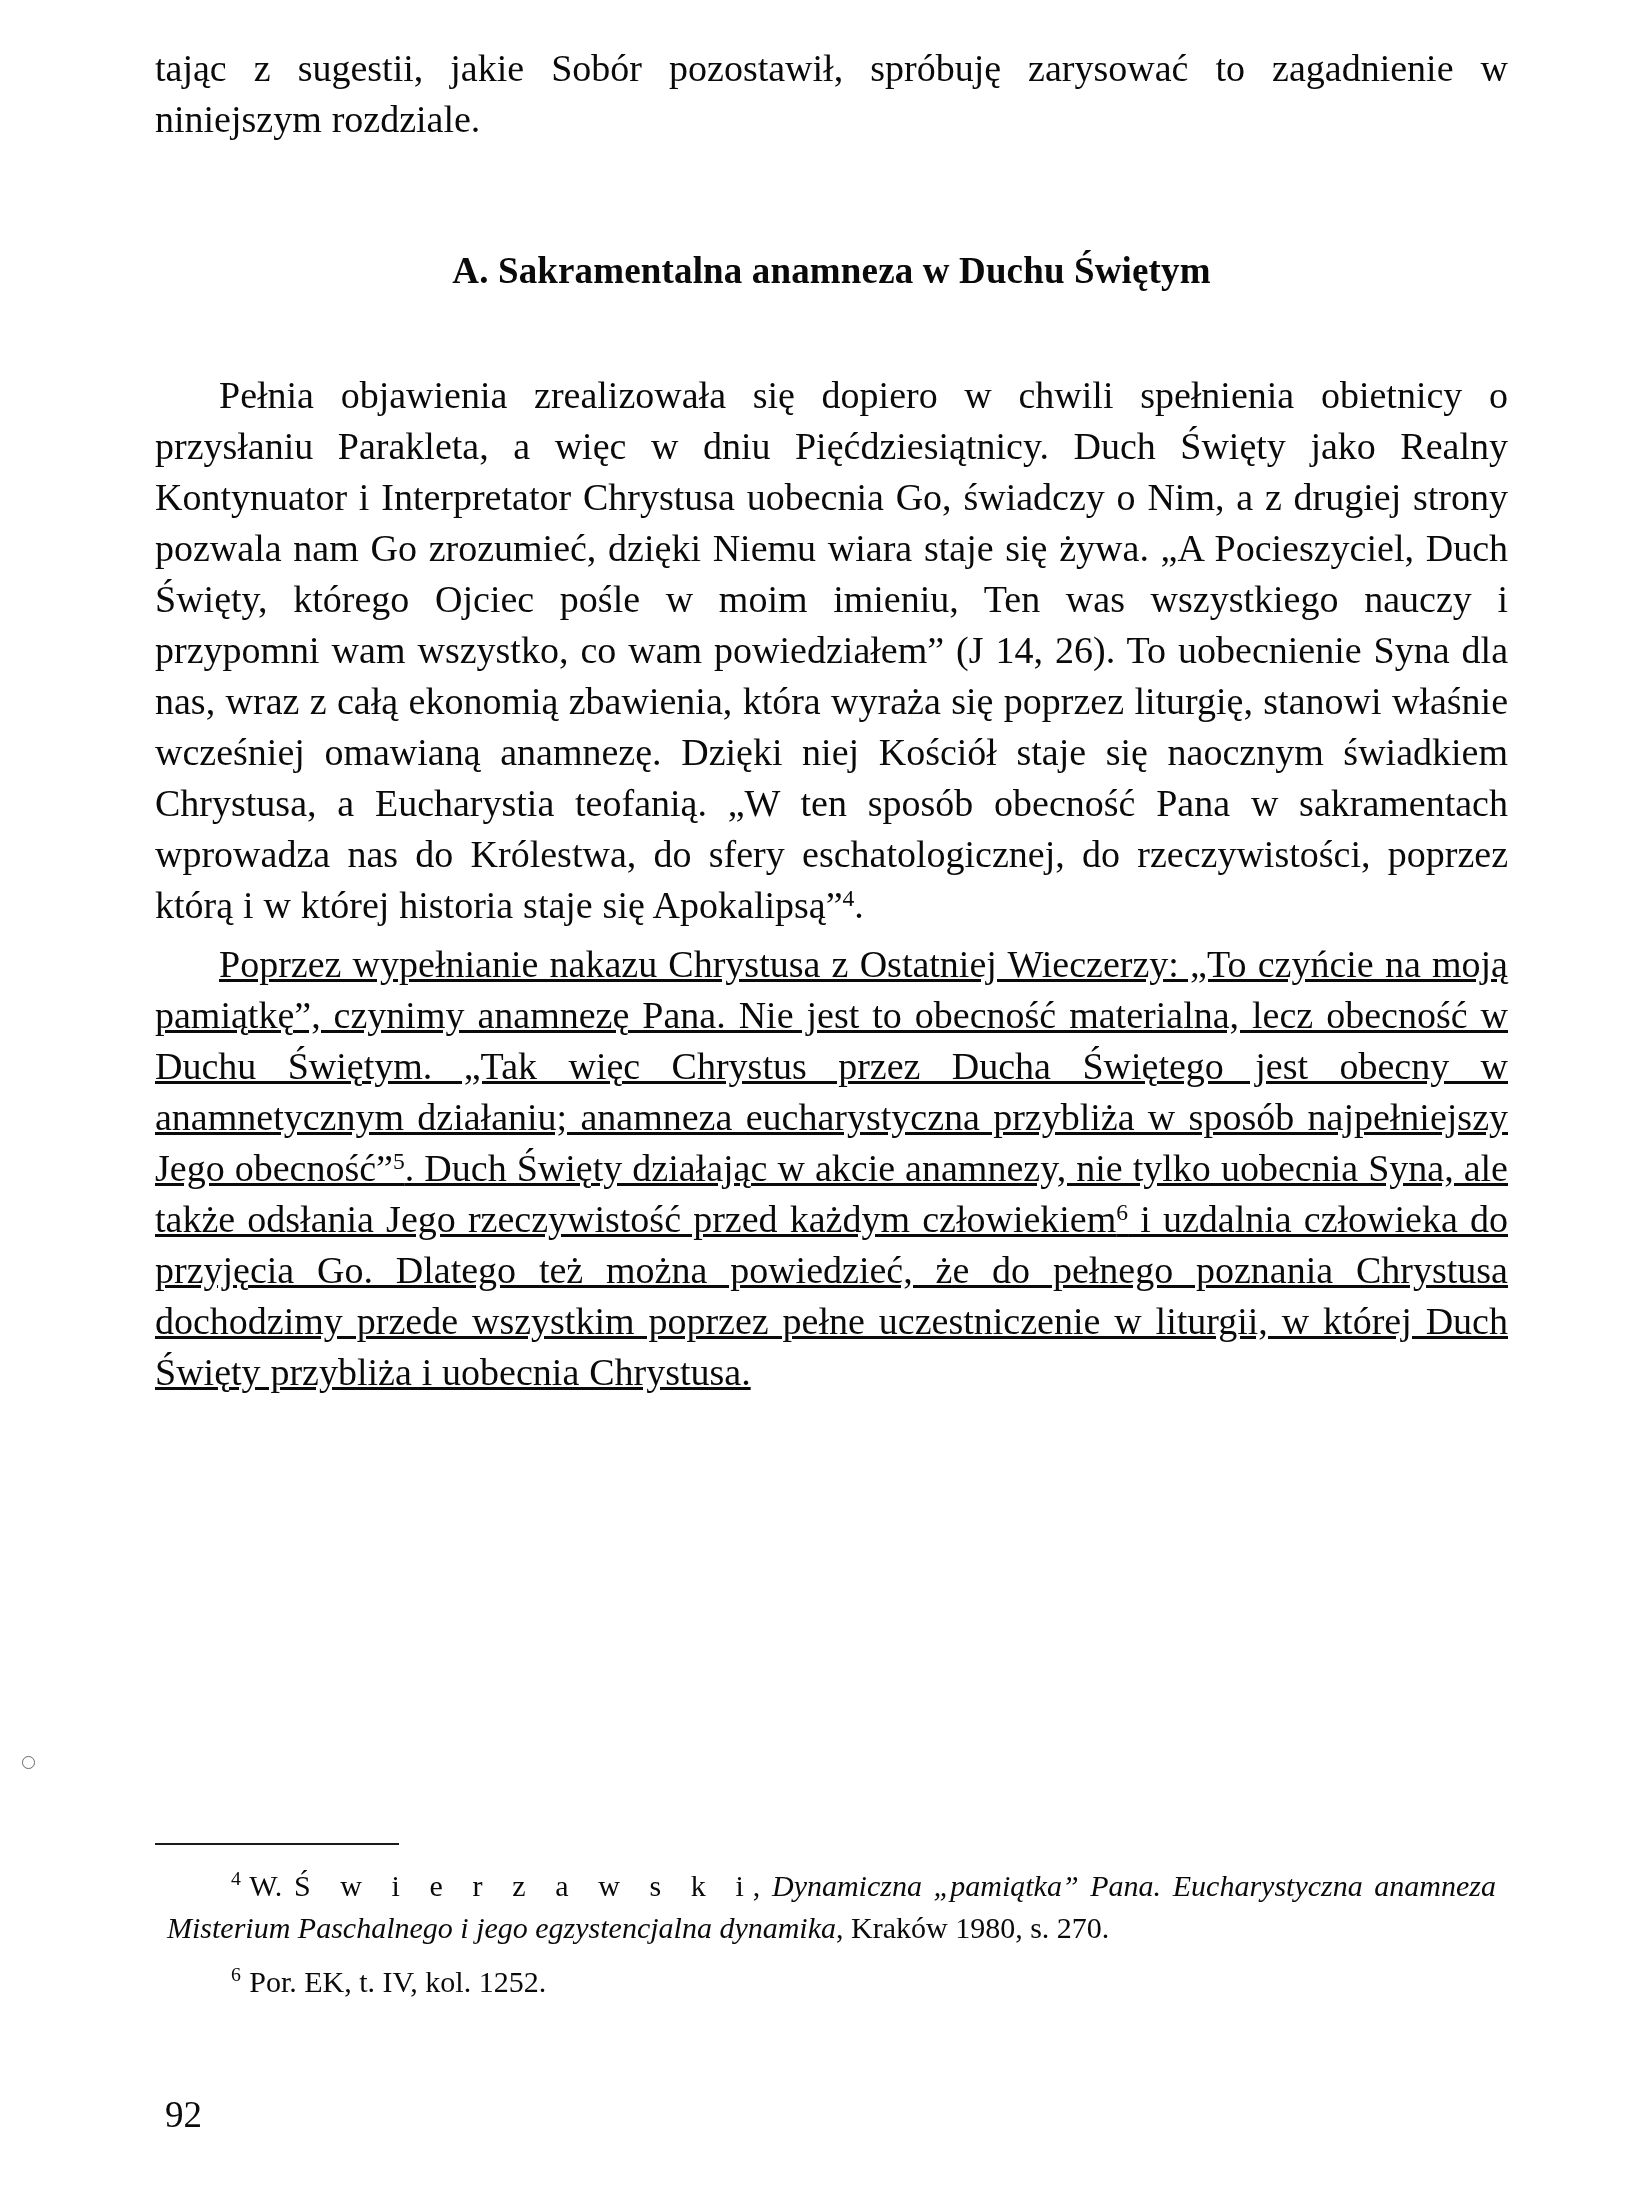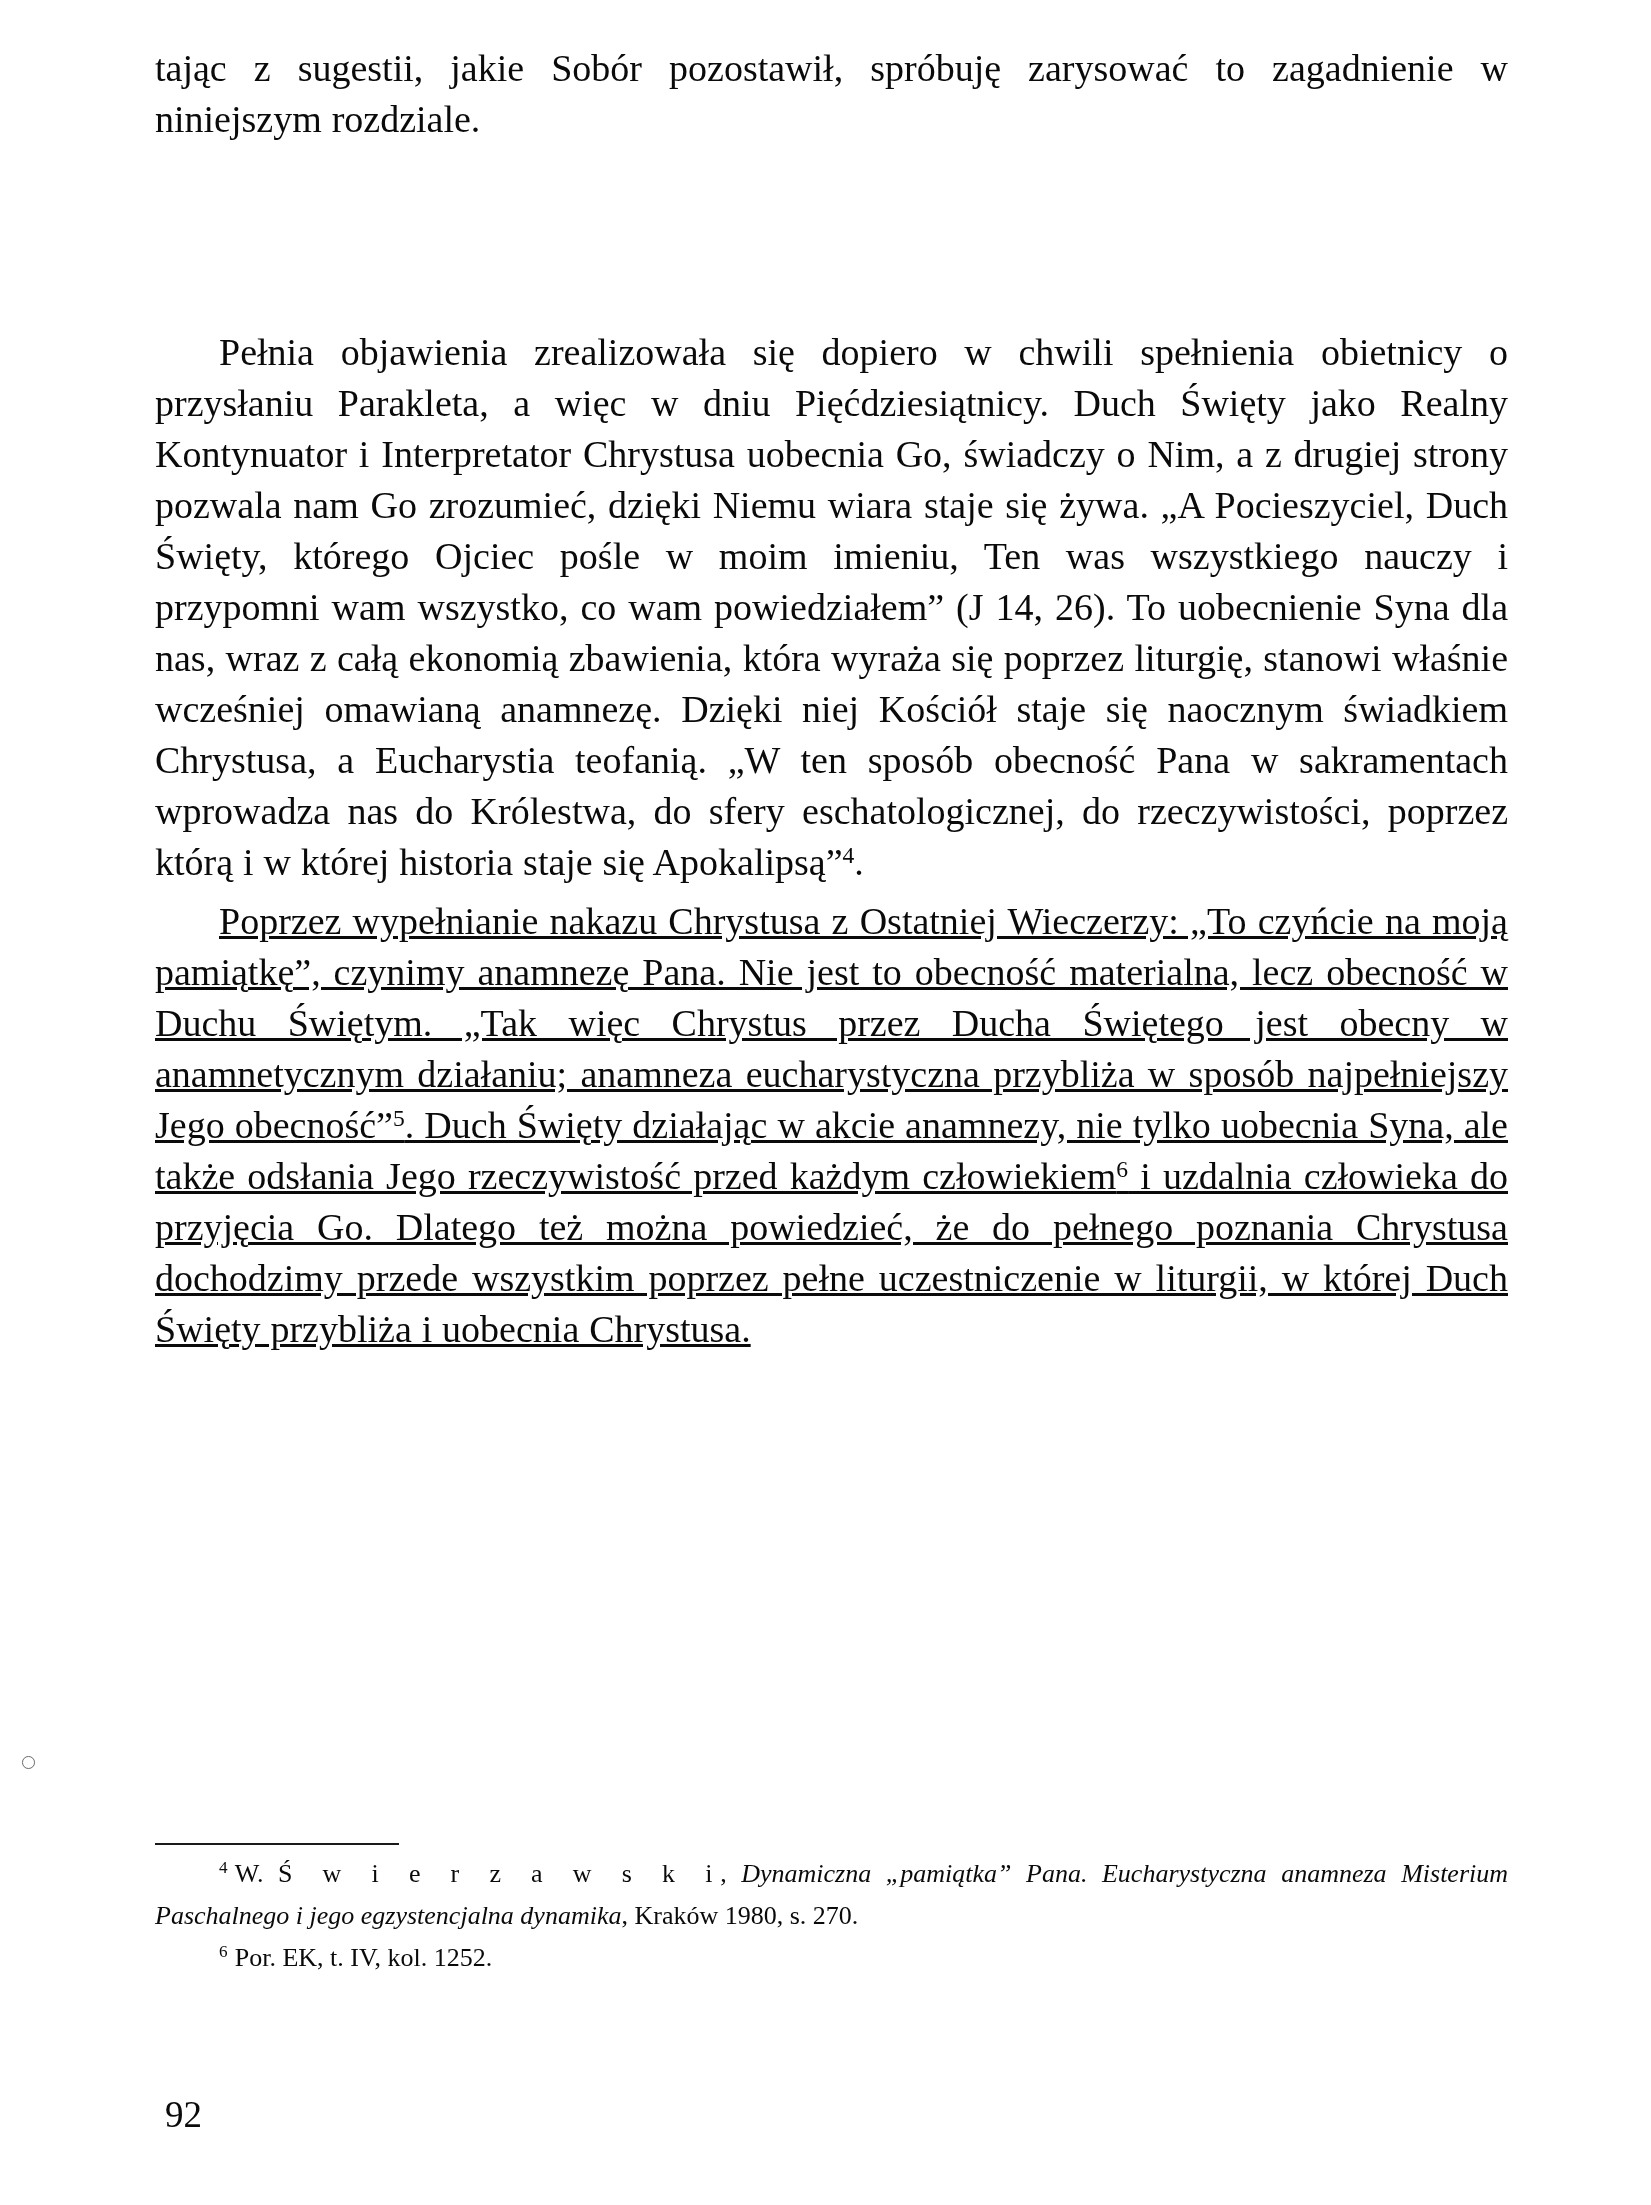--- a/index.html
+++ b/index.html
@@ -72,24 +72,24 @@
   }
   .footnote-rule {
     position: absolute;
     left: 155px;
     top: 1843px;
     width: 244px;
     height: 0;
     border-top: 2.5px solid #1a1a1a;
   }
   .footnote {
-    font-size: 26px;
+    font-size: 30px;
     line-height: 42px;
     text-align: justify;
-    margin: 0;
+    margin: 12px;
     text-indent: 64px;
   }
   .footnote .fnum {
     font-size: 0.66em;
     vertical-align: 0.55em;
     line-height: 0;
     margin-right: 0.42em;
   }
   .footnote i, .footnote em {
     font-style: italic;
@@ -124,20 +124,21 @@
 <body>
 
 <div class="page">
 
   <div class="text-column">
 
     <p class="para cont">tając z sugestii, jakie Sobór pozostawił, spróbuję zarysować to zagadnienie w niniejszym rozdziale.</p>
 
     <div class="spacer-before-heading"></div>
 
+    <h2 class="section-heading">A. Sakramentalna anamneza w Duchu Świętym</h2>
 
     <div class="spacer-after-heading"></div>
 
     <p class="para indent"><span>Pełnia objawienia zrealizowała się dopiero w chwili spełnienia obietnicy o przysłaniu Parakleta, a więc w dniu Pięćdziesiątnicy. Duch Święty jako Realny Kontynuator i Interpretator Chrystusa uobecnia Go, świadczy o Nim, a z drugiej strony pozwala nam Go zrozumieć, dzięki Niemu wiara staje się żywa. „A Pocieszyciel, Duch Święty, którego Ojciec pośle w moim imieniu, Ten was wszystkiego nauczy i przypomni wam wszystko, co wam powiedziałem” (J 14, 26). To uobecnienie Syna dla nas, wraz z całą ekonomią zbawienia, która wyraża się poprzez liturgię, stanowi właśnie wcześniej omawianą anamnezę. Dzięki niej Kościół staje się naocznym świadkiem Chrystusa, a Eucharystia teofanią. „W ten sposób obecność Pana w sakramentach wprowadza nas do Królestwa, do sfery eschatologicznej, do rzeczywistości, poprzez którą i w której historia staje się Apokalipsą”</span><sup class="fnref">4</sup><span>.</span></p>
 
     <p class="para indent"><span>Poprzez wypełnianie nakazu Chrystusa z Ostatniej Wieczerzy: „To czyńcie na moją pamiątkę”, czynimy anamnezę Pana. Nie jest to obecność materialna, lecz obecność w Duchu Świętym. „Tak więc Chrystus przez Ducha Świętego jest obecny w anamnetycznym działaniu; anamneza eucharystyczna przybliża w sposób najpełniejszy Jego obecność”</span><sup class="fnref">5</sup><span>. Duch Święty działając w akcie anamnezy, nie tylko uobecnia Syna, ale także odsłania Jego rzeczywistość przed każdym człowiekiem</span><sup class="fnref">6</sup><span> i uzdalnia człowieka do przyjęcia Go. Dlatego też można powiedzieć, że do pełnego poznania Chrystusa dochodzimy przede wszystkim poprzez pełne uczestniczenie w liturgii, w której Duch Święty przybliża i uobecnia Chrystusa.</span></p>
 
   </div>
 
   <div class="margin-mark"></div>

